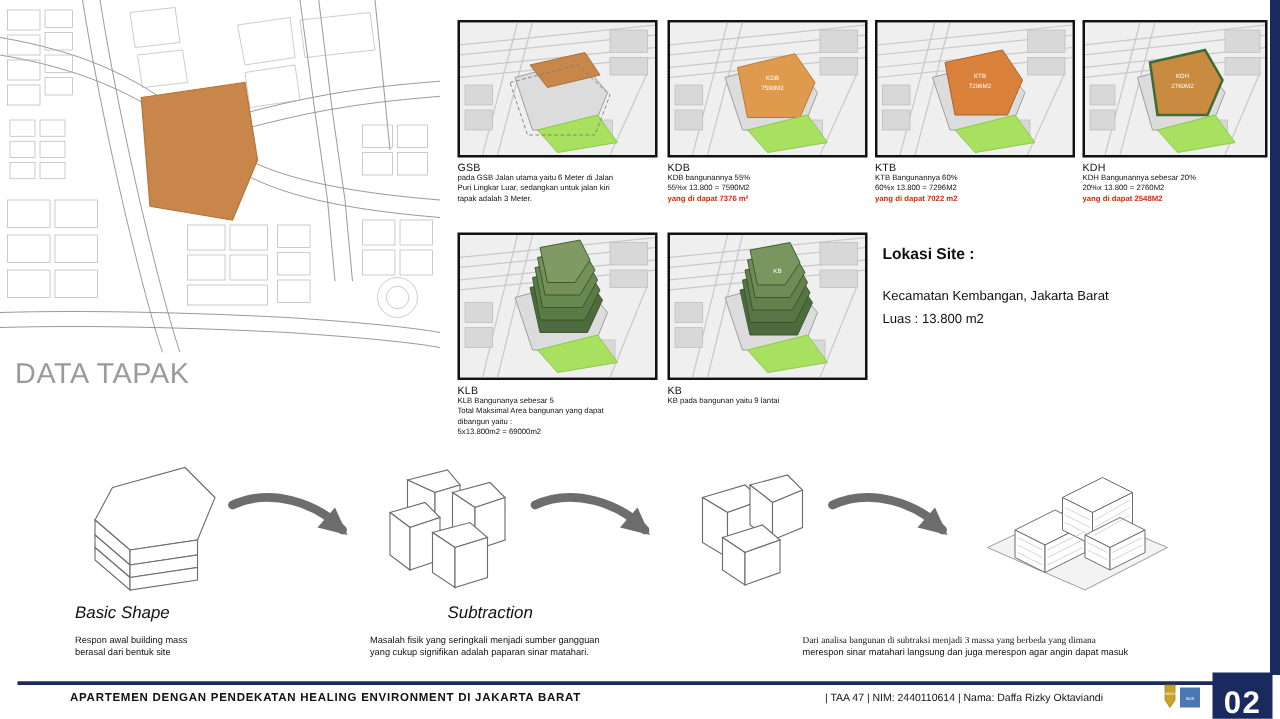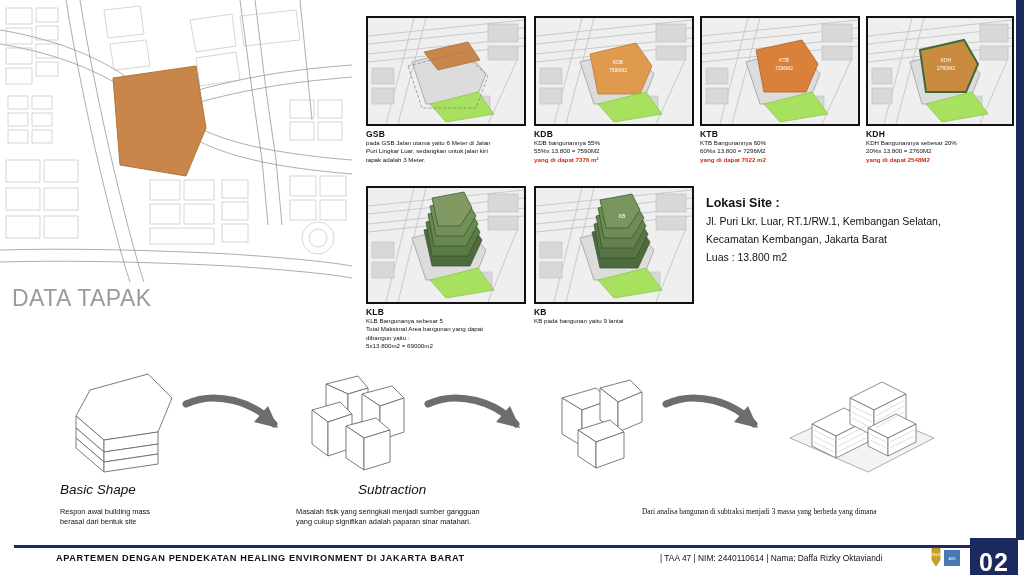--- a/index.html
+++ b/index.html
@@ -27,29 +27,29 @@
     font-family:"Liberation Sans", sans-serif;
   }
 
   
   .card { position:absolute; }
   .card .thumb {
     border:2px solid #111; background:#f2f2f2; position:relative; overflow:hidden;
   }
   .card .thumb svg { display:block; }
   .card .cap-title {
-    font-size:8.5px; font-weight:bold; margin-top:3px; color:#111;
+    font-size:8.5px; font-weight:normal; margin-top:3px; color:#111;
     letter-spacing:0.2px;
   }
   .card .cap-line { font-size:6.2px; line-height:1.35; color:#111; }
   .card .cap-red { font-size:6.2px; line-height:1.35; color:#d32b0c; font-weight:bold; }
 
   
   .lokasi { position:absolute; left:706px; top:196px; width:310px; }
-  .lokasi h3 { margin:0 0 4px 0; font-size:12.5px; font-weight:bold; color:#111; }
+  .lokasi h3 { margin:0 0 20px 0; font-size:12.5px; font-weight:bold; color:#111; }
   .lokasi p { margin:0 0 3px 0; font-size:10.5px; line-height:1.45; color:#111; text-align:justify; }
 
   
   .massing { position:absolute; left:0; top:358px; width:1024px; height:180px; }
   .mass-item { position:absolute; }
   .arrow { position:absolute; }
   .mass-label {
     position:absolute; font-size:13.5px; color:#111;font-style:italic;
   }
   .mass-desc {
@@ -353,21 +353,20 @@
       <text x="86" y="30" font-size="5" fill="#ffffff" text-anchor="middle" font-family="Liberation Sans, sans-serif">KB</text>
       <path d="M62 92 L110 80 L126 102 L78 110 Z" fill="#a8e05f" stroke="#8dc94a" stroke-width="0.8"></path>
     </svg>
   </div>
   <div class="cap-title">KB</div>
   <div class="cap-line">KB pada bangunan yaitu 9 lantai</div>
 </div>
 
 <div class="lokasi">
   <h3>Lokasi Site :</h3>
-  <p>Jl. Puri Lkr. Luar, RT.1/RW.1, Kembangan Selatan,</p>
   <p>Kecamatan Kembangan, Jakarta Barat</p>
   <p>Luas : 13.800 m2</p>
 </div>
 
 <div class="massing">
 
   <div class="mass-item" style="left:60px; top:10px;">
     <svg width="120" height="110" viewBox="0 0 120 110">
       <g fill="#ffffff" stroke="#6d6d6d" stroke-width="0.9">
         <path d="M30 22 L88 6 L112 30 L98 64 L44 72 L16 48 Z"></path>
@@ -465,20 +464,21 @@
 
   <div class="mass-label" style="left:60px; top:124px;">Basic Shape</div>
   <div class="mass-desc" style="left:60px; top:148px; width:180px;">Respon awal building mass</div>
   <div class="mass-desc" style="left:60px; top:158px; width:180px;">berasal dari bentuk site</div>
 
   <div class="mass-label" style="left:358px; top:124px;">Subtraction</div>
   <div class="mass-desc" style="left:296px; top:158px; width:300px;">yang cukup signifikan adalah paparan sinar matahari.</div>
   <div class="mass-desc" style="left:296px; top:148px; width:300px;">Masalah fisik yang seringkali menjadi sumber gangguan</div>
 
   <div class="mass-desc" style="left:642px; top:148px; width:330px;font-family:Liberation Serif, serif;">Dari analisa bangunan di subtraksi menjadi 3 massa yang berbeda yang  dimana</div>
+  <div class="mass-desc" style="left:642px; top:158px; width:330px;">merespon sinar matahari langsung  dan juga merespon agar angin dapat masuk</div>
 </div>
 
 <div class="right-edge"></div>
 <div class="footer-rule"></div>
 <div class="footer-title">APARTEMEN DENGAN PENDEKATAN HEALING ENVIRONMENT DI JAKARTA BARAT</div>
 <div class="footer-meta">| TAA 47 | NIM: 2440110614 | Nama: Daffa Rizky Oktaviandi</div>
 
 <div class="logo-block">
   <svg width="42" height="26" viewBox="0 0 42 26">
     <path d="M10 2 L18 2 L18 14 L14 20 L10 14 Z" fill="#c9a227" stroke="#9c7d16" stroke-width="0.6"></path>

